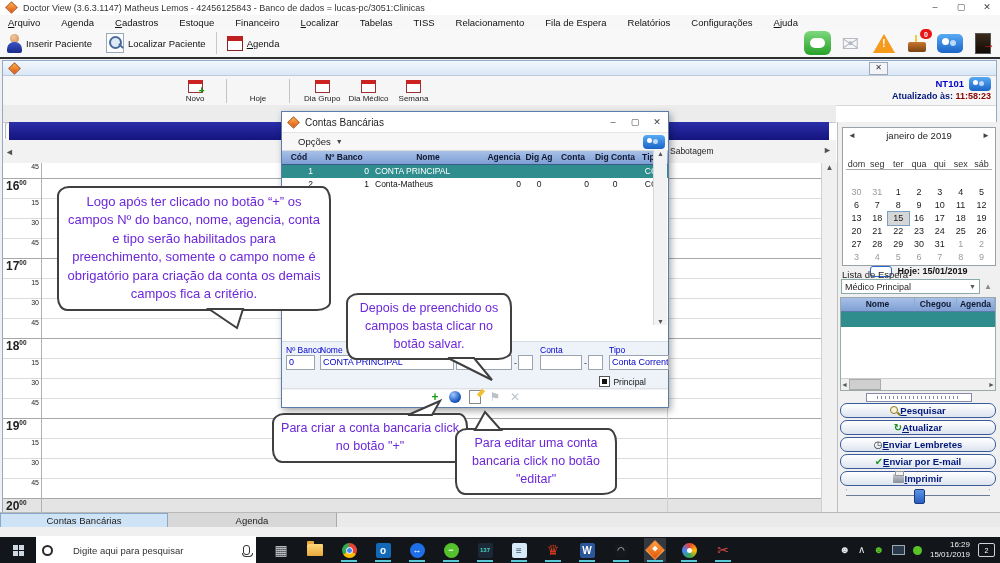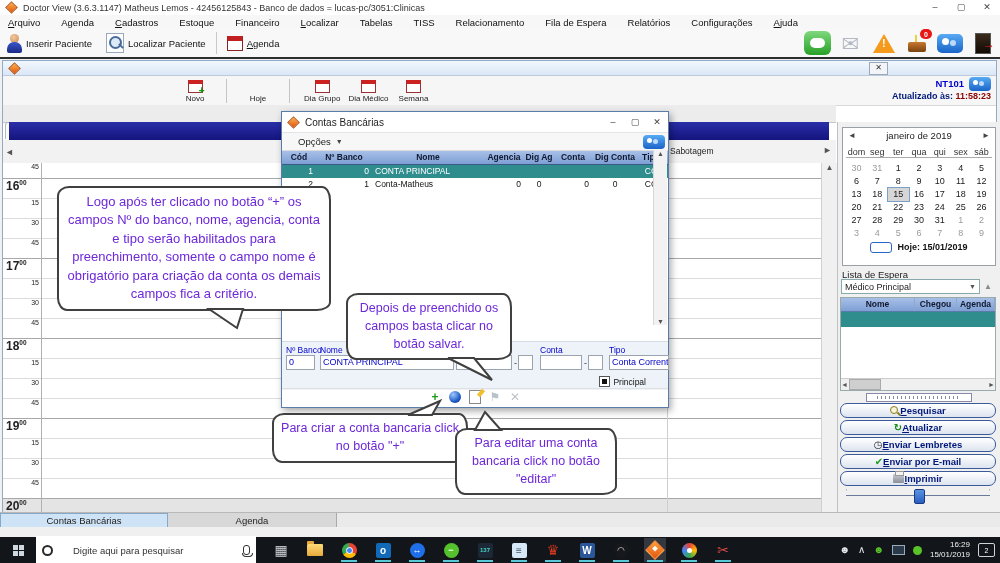--- a/index.html
+++ b/index.html
@@ -108,21 +108,21 @@
   #sched-scroll{position:absolute;left:818px;top:102px;width:15px;height:350px;background:#f0f0f0;border-left:1px solid #d0d0d0;
     font-size:8px;color:#555;text-align:center;}
 
   
   #rpanel{position:absolute;left:834px;top:61px;width:161px;height:390px;background:#f0f0f0;border-left:1px solid #c0c0c0;}
   #cal{position:absolute;left:4px;top:5px;width:152px;height:137px;background:#fff;border:1px solid #9aa0a8;font-size:9.5px;}
   #cal-nav{height:15px;display:flex;align-items:center;padding:0 5px;color:#333;}
   #cal-month{flex:1;text-align:center;color:#222;}
   .cal-arrow{font-size:8px;color:#444;}
   #cal-daynames{display:grid;grid-template-columns:repeat(7,1fr);border-bottom:1px solid #aaa;
-    margin:4px 3px;color:#333;}
+    margin:16px 3px;color:#333;}
   .cdn{text-align:center;font-size:9px;}
   #cal-grid{display:grid;grid-template-columns:repeat(7,1fr);margin:1px 3px 0 3px;}
   .cd{text-align:center;font-size:9px;height:13px;line-height:13px;color:#1a1a1a;}
   .cd.muted{color:#9a9a9a;}
   .cd.selected{background:#d6d6d6;outline:1px solid #7aa0c8;}
   #cal-today{height:14px;display:flex;align-items:center;justify-content:center;gap:5px;font-size:9px;}
   #cal-today .box{width:20px;height:9px;border:1px solid #2a66c8;border-radius:3px;background:#fff;}
   #cal-today .lbl{font-weight:bold;color:#111;}
   #wl-label{position:absolute;left:4px;top:147px;font-size:9.5px;color:#222;}
   #wl-filter{position:absolute;left:3px;top:157px;width:139px;height:15px;background:#fff;border:1px solid #8aa;

